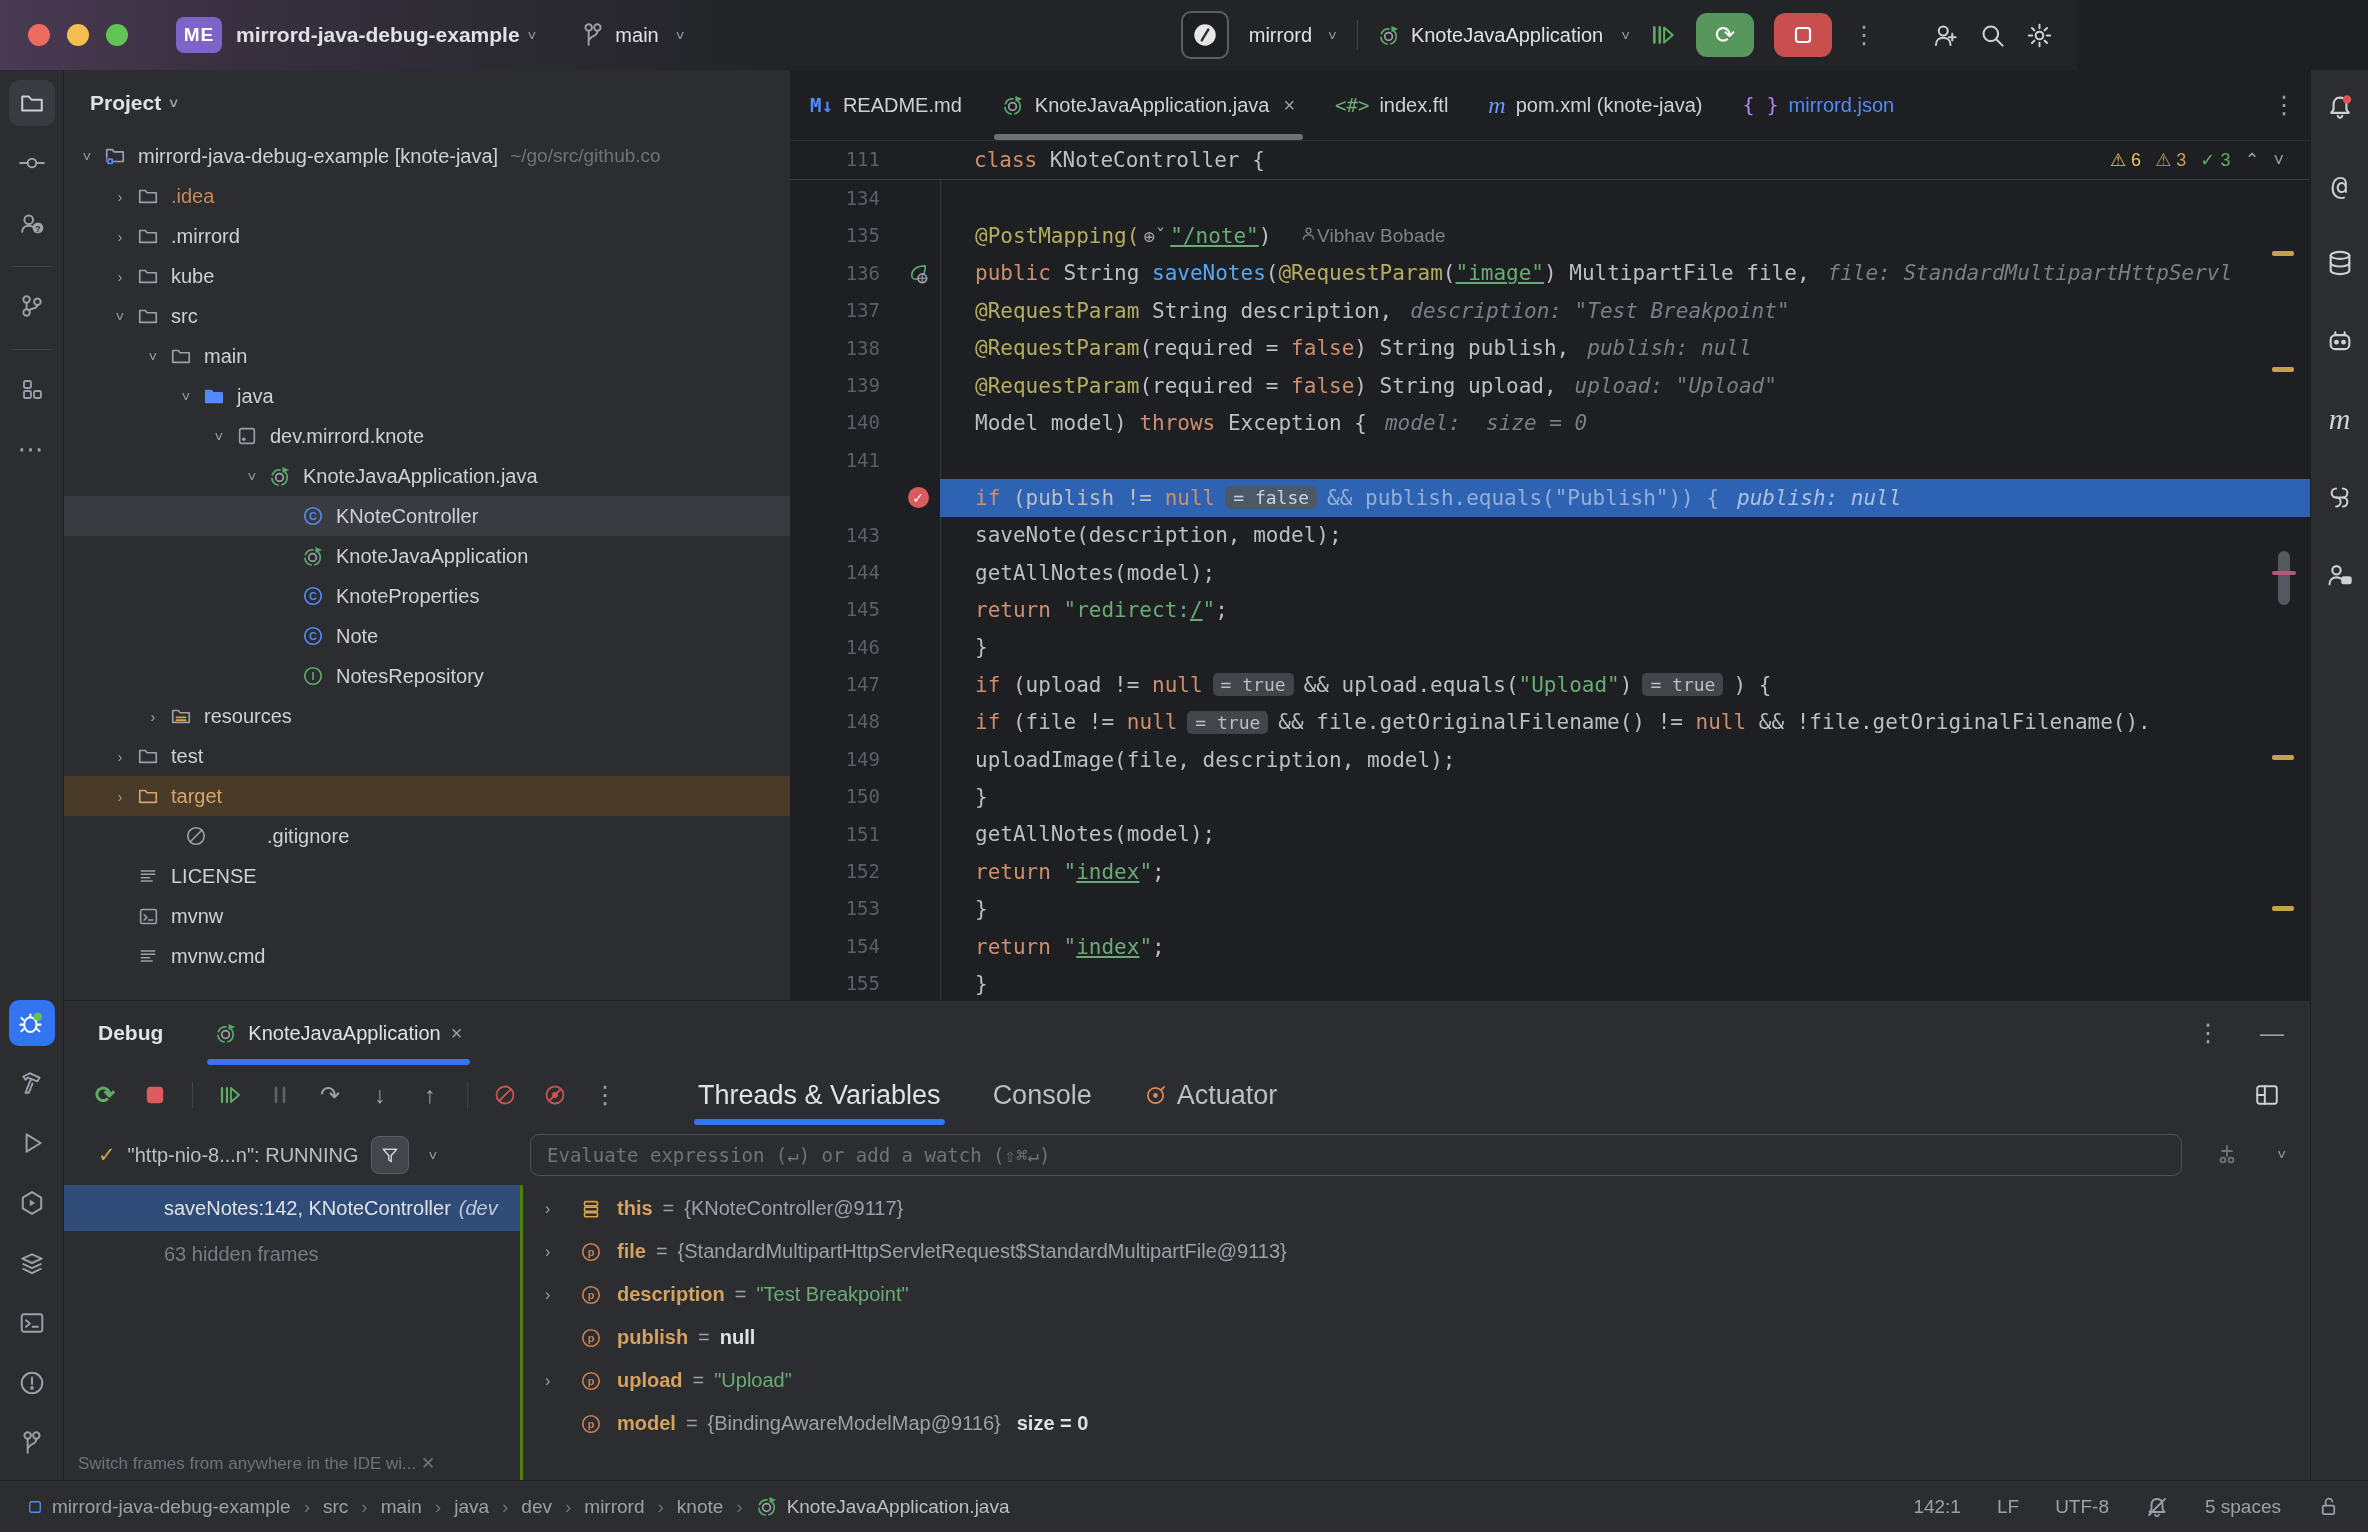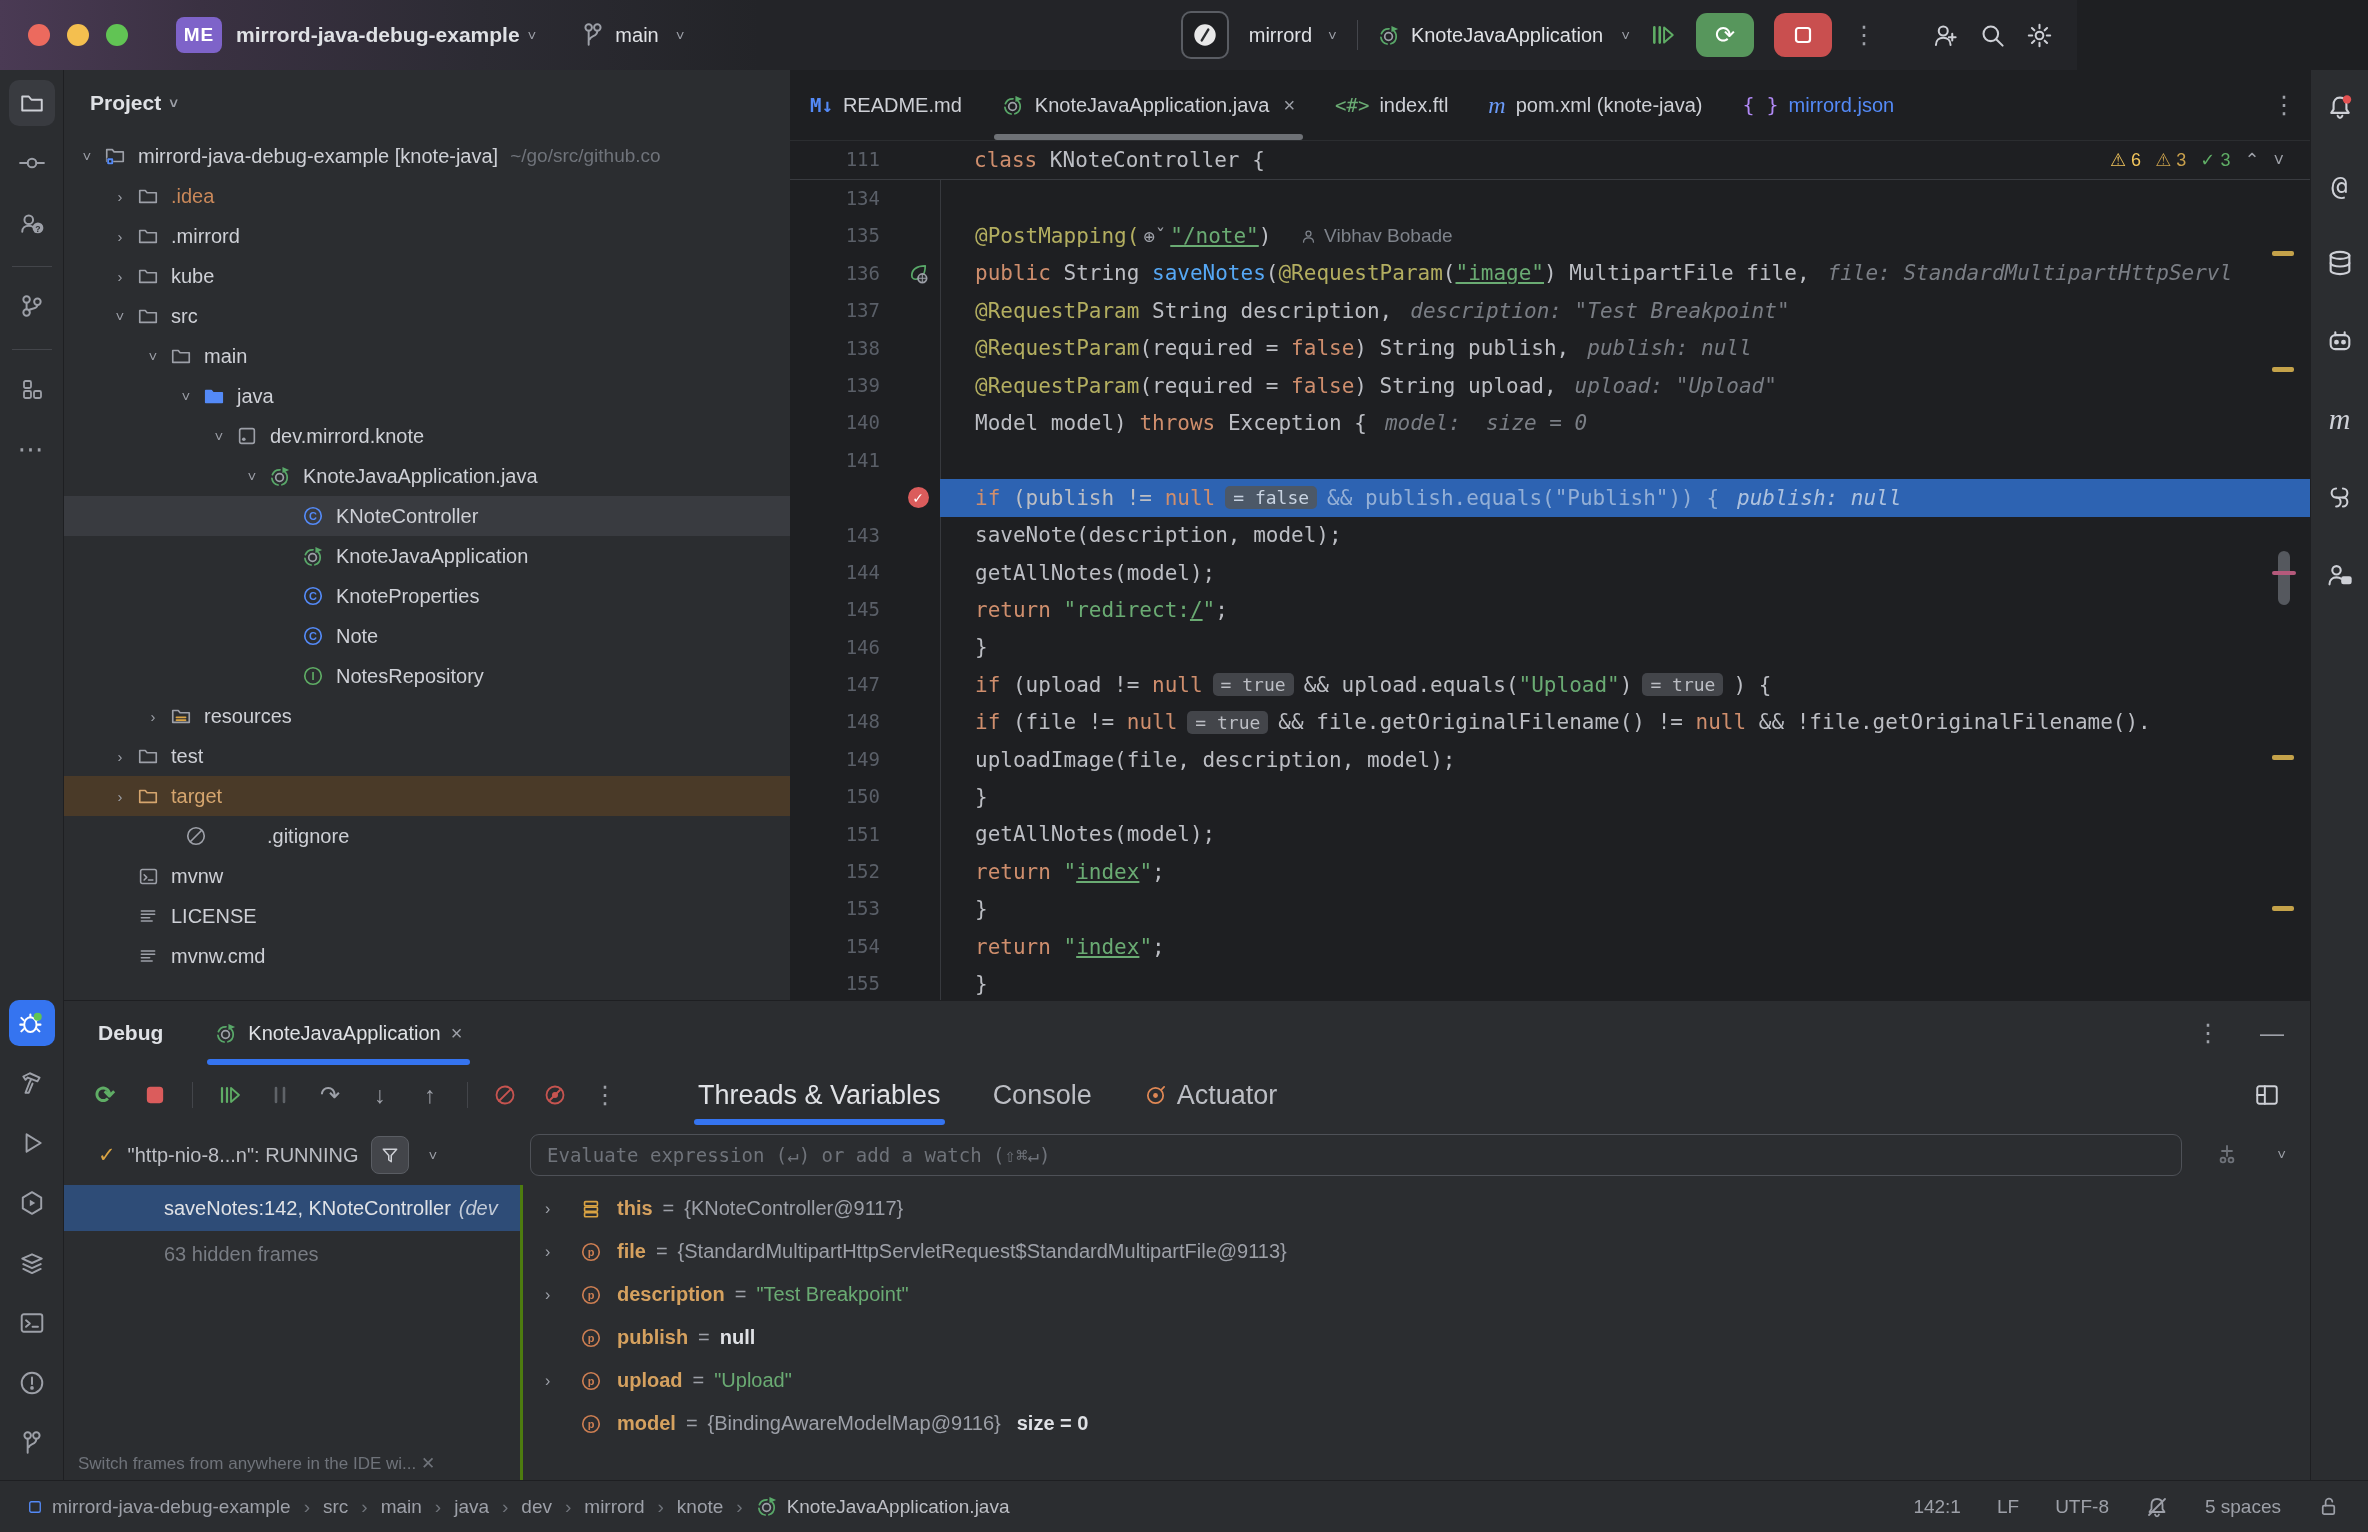--- a/index.html
+++ b/index.html
@@ -59,21 +59,21 @@
     padding-left:34px;border-left:1px solid #37393E;overflow:hidden}
   .cline.current .lcode{background:#2D63B2;border-left-color:transparent}
   .t-kw{color:#CF8E6D}.t-ann{color:#B3AE60}.t-str{color:#6AAB73}
   .t-strlink{color:#6AAB73;text-decoration:underline}
   .t-method{color:#56A8F5}.t-plain{color:#BCBEC4}
   .t-hint{color:#7A7E85;font-style:italic;margin-left:18px}
   .t-cdim{color:#93AFD6}.t-chint{color:#AEC2DE;font-style:italic;margin-left:18px}
   .t-chip{background:#43454A;color:#BCBEC4;border-radius:5px;padding:1px 8px;margin:0 10px;font-size:18px}
   .cline.current .t-chip{background:#4C5867;color:#C9D4E2}
   .t-globe{color:#9DA0A8;margin:0 4px;font-size:19px}
-  .t-author{color:#7E838B;font-family:"Liberation Sans",sans-serif;font-size:19px;margin-left:16px;display:inline-flex;align-items:center;gap:7px}
+  .t-author{color:#7E838B;font-family:"Liberation Sans",sans-serif;font-size:19px;margin-left:16px;display:inline-flex;align-items:flex-start;}
   .bp-dot{width:21px;height:21px;border-radius:50%;background:#DB5C5C;color:#fff;font-size:14px;display:flex;align-items:center;justify-content:center}
   .stripe{position:absolute;border-radius:2px}
   
   #debug{left:64px;top:1000px;width:2246px;height:480px;background:#2B2D30;border-top:1px solid #1E1F22;box-sizing:border-box}
   #dbg-header{height:64px;display:flex;align-items:center;padding-left:34px;position:relative}
   #dbg-title{font-size:21px;font-weight:bold;color:#DFE1E5;margin-right:44px}
   .dbg-tab{display:flex;align-items:center;gap:10px;font-size:20px;color:#DFE1E5;height:100%;position:relative;padding:0 8px}
   .dbg-tab:after{content:"";position:absolute;left:0;right:0;bottom:0;height:6px;border-radius:3px;background:#3574F0}
   #dbg-header-right{position:absolute;right:26px;display:flex;gap:40px;color:#9DA0A8;align-items:center}
   #dbg-toolbar{height:60px;display:flex;align-items:center;padding-left:28px;gap:24px;position:relative}
@@ -465,35 +465,35 @@
           <svg width="22" height="22" viewBox="0 0 24 24" fill="none" stroke="#9DA0A8" stroke-width="1.8" stroke-linecap="round" stroke-linejoin="round">
             <circle cx="12" cy="12" r="9"></circle>
             <path d="M6 18L18 6"></path>
           </svg>
         </span>
         <span>.gitignore</span>
       </div>
       <div class="tree-row" style="padding-left: 43px;">
         <span class="tree-chev"></span>
         <span class="tree-icon">
+          <svg width="20" height="20" viewBox="0 0 24 24" fill="none" stroke="#9DA0A8" stroke-width="1.8" stroke-linecap="round" stroke-linejoin="round">
+            <path d="M4 6h16M4 10h16M4 14h10M4 18h13"></path>
+          </svg>
+        </span>
+        <span>LICENSE</span>
+      </div>
+      <div class="tree-row" style="padding-left: 43px;">
+        <span class="tree-chev"></span>
+        <span class="tree-icon">
           <svg width="21" height="21" viewBox="0 0 24 24" fill="none" stroke="#9DA0A8" stroke-width="1.8" stroke-linecap="round" stroke-linejoin="round">
             <rect x="3" y="4" width="18" height="16" rx="2"></rect>
             <path d="M7 10l3 3-3 3M12 16h5"></path>
           </svg>
         </span>
         <span>mvnw</span>
-      </div>
-      <div class="tree-row" style="padding-left: 43px;">
-        <span class="tree-chev"></span>
-        <span class="tree-icon">
-          <svg width="20" height="20" viewBox="0 0 24 24" fill="none" stroke="#9DA0A8" stroke-width="1.8" stroke-linecap="round" stroke-linejoin="round">
-            <path d="M4 6h16M4 10h16M4 14h10M4 18h13"></path>
-          </svg>
-        </span>
-        <span>LICENSE</span>
       </div>
       <div class="tree-row" style="padding-left: 43px;">
         <span class="tree-chev"></span>
         <span class="tree-icon">
           <svg width="20" height="20" viewBox="0 0 24 24" fill="none" stroke="#9DA0A8" stroke-width="1.8" stroke-linecap="round" stroke-linejoin="round">
             <path d="M4 6h16M4 10h16M4 14h10M4 18h13"></path>
           </svg>
         </span>
         <span>mvnw.cmd</span>
       </div>

